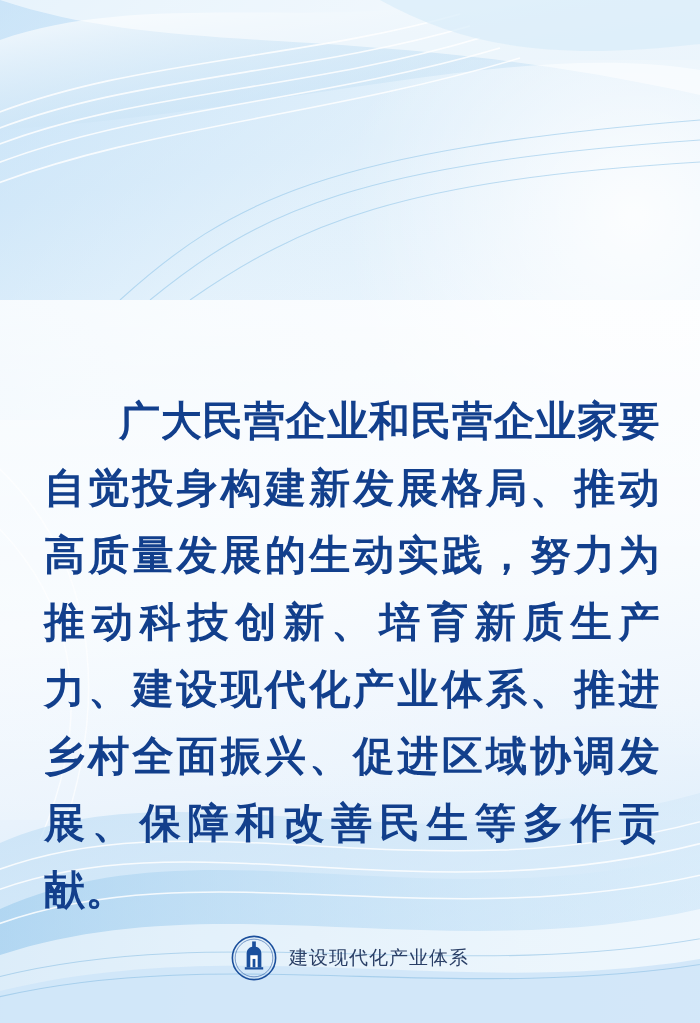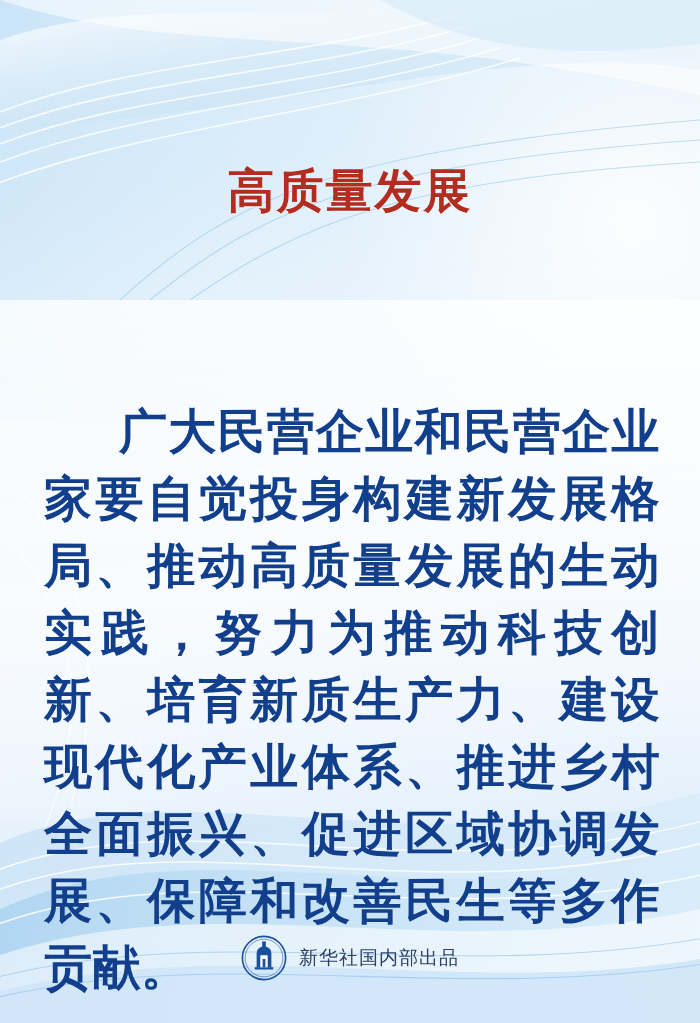--- a/index.html
+++ b/index.html
@@ -80,23 +80,23 @@
   }
 
   .body-block {
     position: absolute;
     left: 44px;
     right: 40px;
     top: 350px;
   }
   .body-text {
     color: #123f8c;
-    font-family: Liberation Sans, sans-serif;
+    font-family: Liberation Mono, monospace;
     font-weight: bold;
-    font-size: 48px;
+    font-size: 41px;
     line-height: 67px;
     letter-spacing: 0.5px;
     text-indent: 75px;
     text-align: justify;
     text-justify: inter-ideograph;
   }
 
   
   .footer {
     position: absolute;
@@ -187,35 +187,34 @@
     </g>
     <g stroke="#7fb8e0" fill="none" stroke-width="1.1" opacity="0.5">
       <path d="M-10,256 C220,196 450,262 710,214"></path>
       <path d="M-10,276 C220,220 450,282 710,240"></path>
     </g>
   </svg>
 
   <div class="content">
 
     <div class="title-block">
-      <div class="title-line">高质量发展</div>
     </div>
 
     <div class="body-block">
       <p class="body-text">广大民营企业和民营企业家要自觉投身构建新发展格局、推动高质量发展的生动实践，努力为推动科技创新、培育新质生产力、建设现代化产业体系、推进乡村全面振兴、促进区域协调发展、保障和改善民生等多作贡献。</p>
     </div>
 
   </div>
 
   <div class="footer">
     <svg class="footer-logo" viewBox="0 0 100 100">
       <circle cx="50" cy="50" r="47" fill="none" stroke="#1b4f9c" stroke-width="3.5"></circle>
       <circle cx="50" cy="50" r="41" fill="none" stroke="#1b4f9c" stroke-width="1.2"></circle>
       <path d="M34,70 L34,40 C34,31 41,25 50,25 C59,25 66,31 66,40 L66,70 Z" fill="#1b4f9c"></path>
       <rect x="46" y="14" width="8" height="13" fill="#1b4f9c"></rect>
       <rect x="30" y="70" width="40" height="5" fill="#1b4f9c"></rect>
       <rect x="42" y="44" width="16" height="26" fill="#ffffff"></rect>
       <rect x="47" y="52" width="6" height="18" fill="#1b4f9c"></rect>
     </svg>
-    <div class="footer-text">新华社国内部出品</div>
+    <div class="footer-text">建设现代化产业体系</div>
   </div>
 
 </div>
 
 </body></html>

